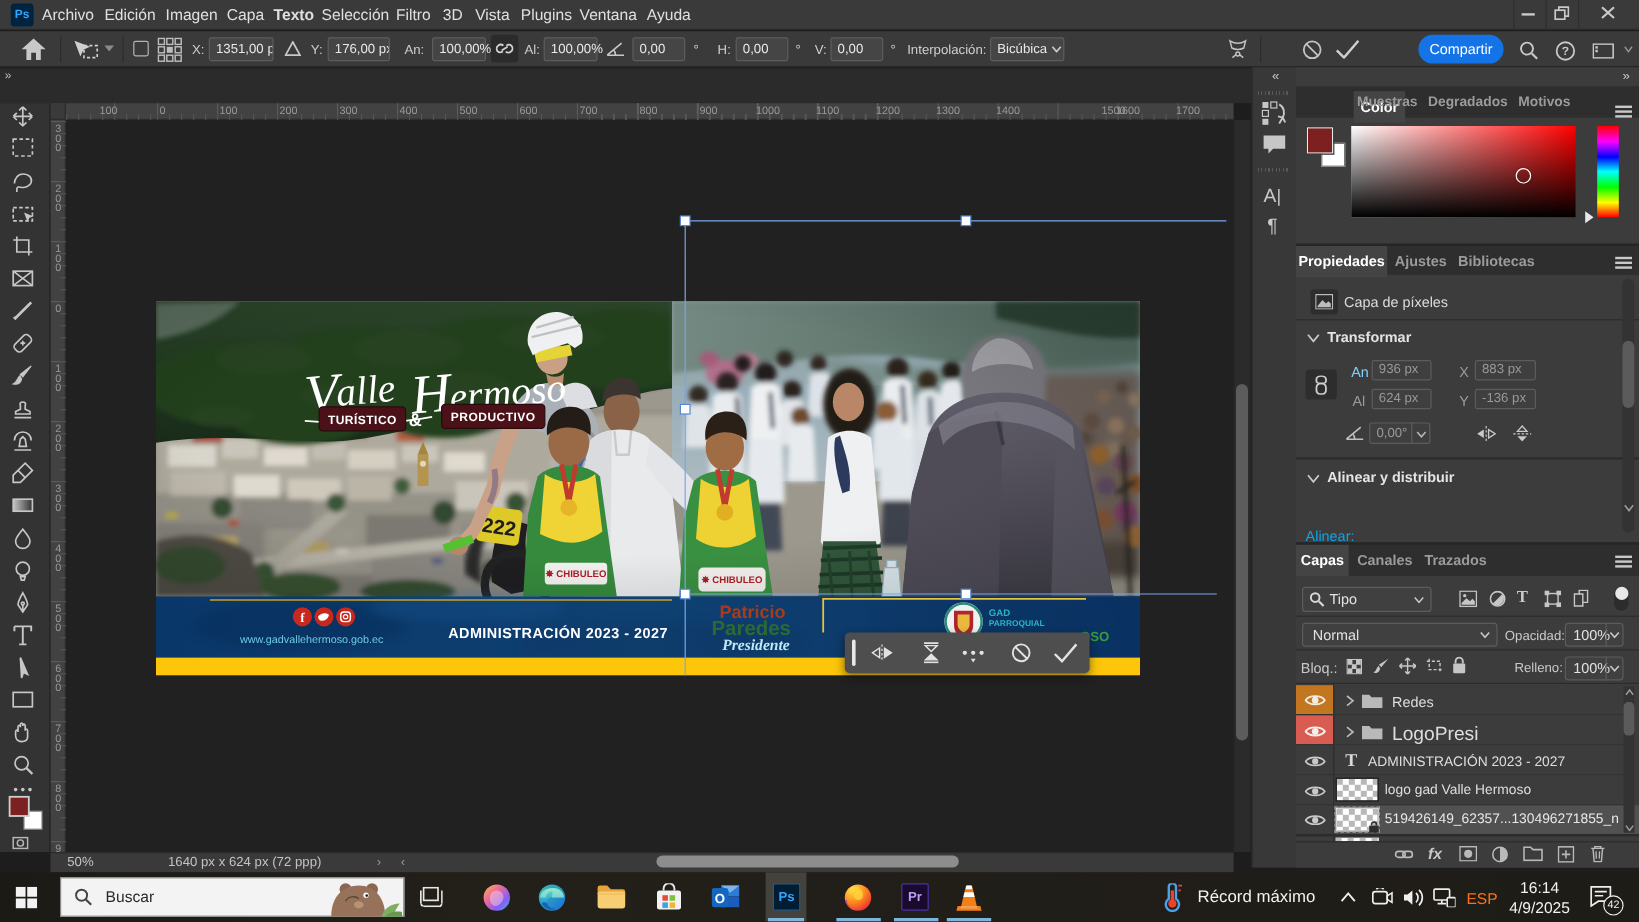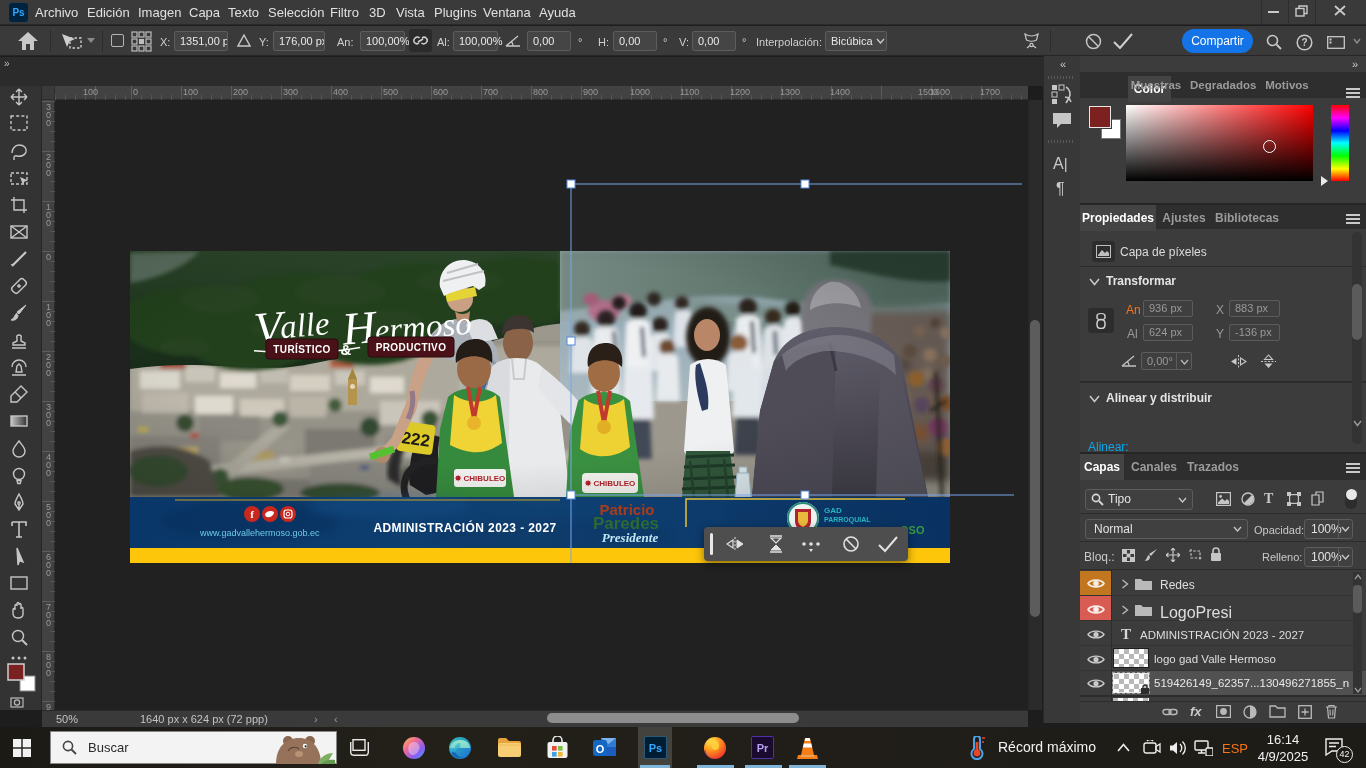--- a/index.html
+++ b/index.html
@@ -58,21 +58,21 @@
 </head>
 <body>
 <div id="stage">
 
   <div class="abs" id="titlebar"></div>
   <div class="abs" id="pslogo">Ps</div>
   <div class="menuitem" style="left:35px;">Archivo</div>
   <div class="menuitem" style="left:87px;">Edición</div>
   <div class="menuitem" style="left:138px;">Imagen</div>
   <div class="menuitem" style="left:189px;">Capa</div>
-  <div class="menuitem" style="left:228px;">Texto</div>
+  <div class="menuitem" style="left:228px;font-weight:bold;">Texto</div>
   <div class="menuitem" style="left:268px;">Selección</div>
   <div class="menuitem" style="left:330px;">Filtro</div>
   <div class="menuitem" style="left:369px;">3D</div>
   <div class="menuitem" style="left:396px;">Vista</div>
   <div class="menuitem" style="left:434px;">Plugins</div>
   <div class="menuitem" style="left:483px;">Ventana</div>
   <div class="menuitem" style="left:539px;">Ayuda</div>
 
   <div class="abs" id="optionsbar"></div>
   <svg class="abs" style="left:17px;top:31px;" width="22" height="20" viewBox="0 0 22 20">
@@ -787,21 +787,21 @@
       <path d="M1 1 L5.5 6.5 L10 1" fill="none" stroke="#c9c9c9" stroke-width="1.5"></path>
     </svg>
   <div class="abs" style="left:1106px;top:274px;color:#e4e4e4;font-size:12px;font-weight:bold;">Transformar</div>
   <div class="abs" style="left:1088px;top:308px;width:26px;height:25px;background:#2d2d2d;border-radius:3px;"></div>
   <svg class="abs" style="left:1095px;top:312px;" width="12" height="17" viewBox="0 0 12 17">
     <g fill="none" stroke="#d0d0d0" stroke-width="1.5">
       <path d="M6 1 C8.5 1 10 2.5 10 5 L10 7 C10 9 8.5 10 6 10 C3.5 10 2 9 2 7 L2 5 C2 2.5 3.5 1 6 1 Z" transform="scale(1,0.7) translate(0,1)"></path>
       <path d="M6 7 C8.5 7 10 8.5 10 11 L10 12 C10 14.5 8.5 16 6 16 C3.5 16 2 14.5 2 12 L2 11 C2 8.5 3.5 7 6 7 Z" transform="translate(0,0.5)"></path>
     </g>
   </svg>
-  <div class="abs" style="left:1126px;top:303px;color:#f97316;font-size:12px;">An</div>
+  <div class="abs" style="left:1126px;top:303px;color:#7dd3fc;font-size:12px;">An</div>
   <div class="abs" style="left:1143px;top:300px;width:50px;height:17px;background:#3f3f3f;border:1px solid #5c5c5c;border-radius:2px;color:#999;font-size:11px;line-height:15px;padding-left:5px;">936 px</div>
   <div class="abs" style="left:1216px;top:303px;color:#9a9a9a;font-size:12px;">X</div>
   <div class="abs" style="left:1229px;top:300px;width:51px;height:17px;background:#3f3f3f;border:1px solid #5c5c5c;border-radius:2px;color:#999;font-size:11px;line-height:15px;padding-left:5px;">883 px</div>
   <div class="abs" style="left:1127px;top:327px;color:#9a9a9a;font-size:12px;">Al</div>
   <div class="abs" style="left:1143px;top:324px;width:50px;height:17px;background:#3f3f3f;border:1px solid #5c5c5c;border-radius:2px;color:#999;font-size:11px;line-height:15px;padding-left:5px;">624 px</div>
   <div class="abs" style="left:1216px;top:327px;color:#9a9a9a;font-size:12px;">Y</div>
   <div class="abs" style="left:1229px;top:324px;width:51px;height:17px;background:#3f3f3f;border:1px solid #5c5c5c;border-radius:2px;color:#999;font-size:11px;line-height:15px;padding-left:5px;">-136 px</div>
   <svg class="abs" style="left:1121px;top:355px;" width="16" height="12" viewBox="0 0 16 12">
     <path d="M1 11 L13 1 M1 11 L15 11 M8 11 A8 8 0 0 0 6 6" fill="none" stroke="#c0c0c0" stroke-width="1.3"></path>
   </svg>

